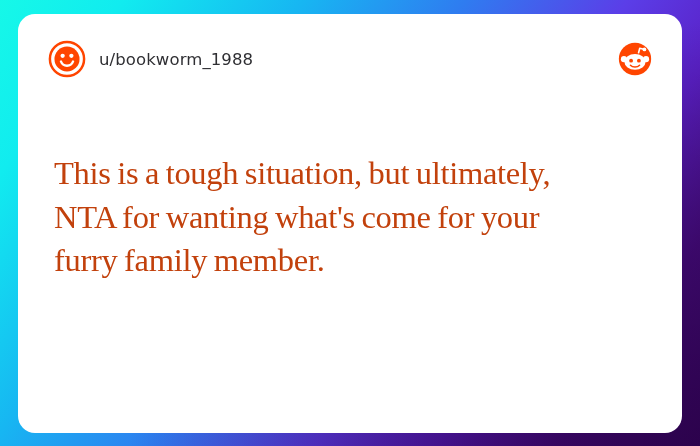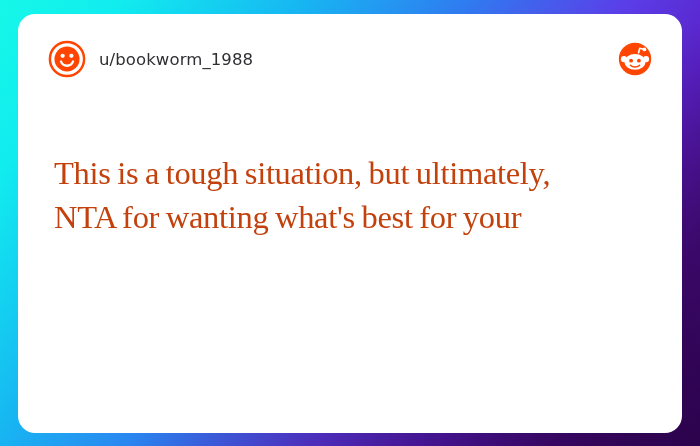--- a/index.html
+++ b/index.html
@@ -165,18 +165,19 @@
 
           <path d="M14.6 27.4 a6.6 5.0 0 0 0 10.8 0" fill="none" stroke="#FF4500" stroke-width="1.7" stroke-linecap="round"></path>
         </svg>
       </span>
 
     </div>
 
     <div class="card-body">
       <p class="comment-text">
         <span class="line">This is a tough situation, but ultimately,</span>
-        <span class="line">NTA for wanting what's best for your</span>
+        <span class="line">NTA for wanting what's come for your</span>
+        <span class="line">furry family member.</span>
       </p>
     </div>
 
   </div>
 </div>
 
 </body></html>

